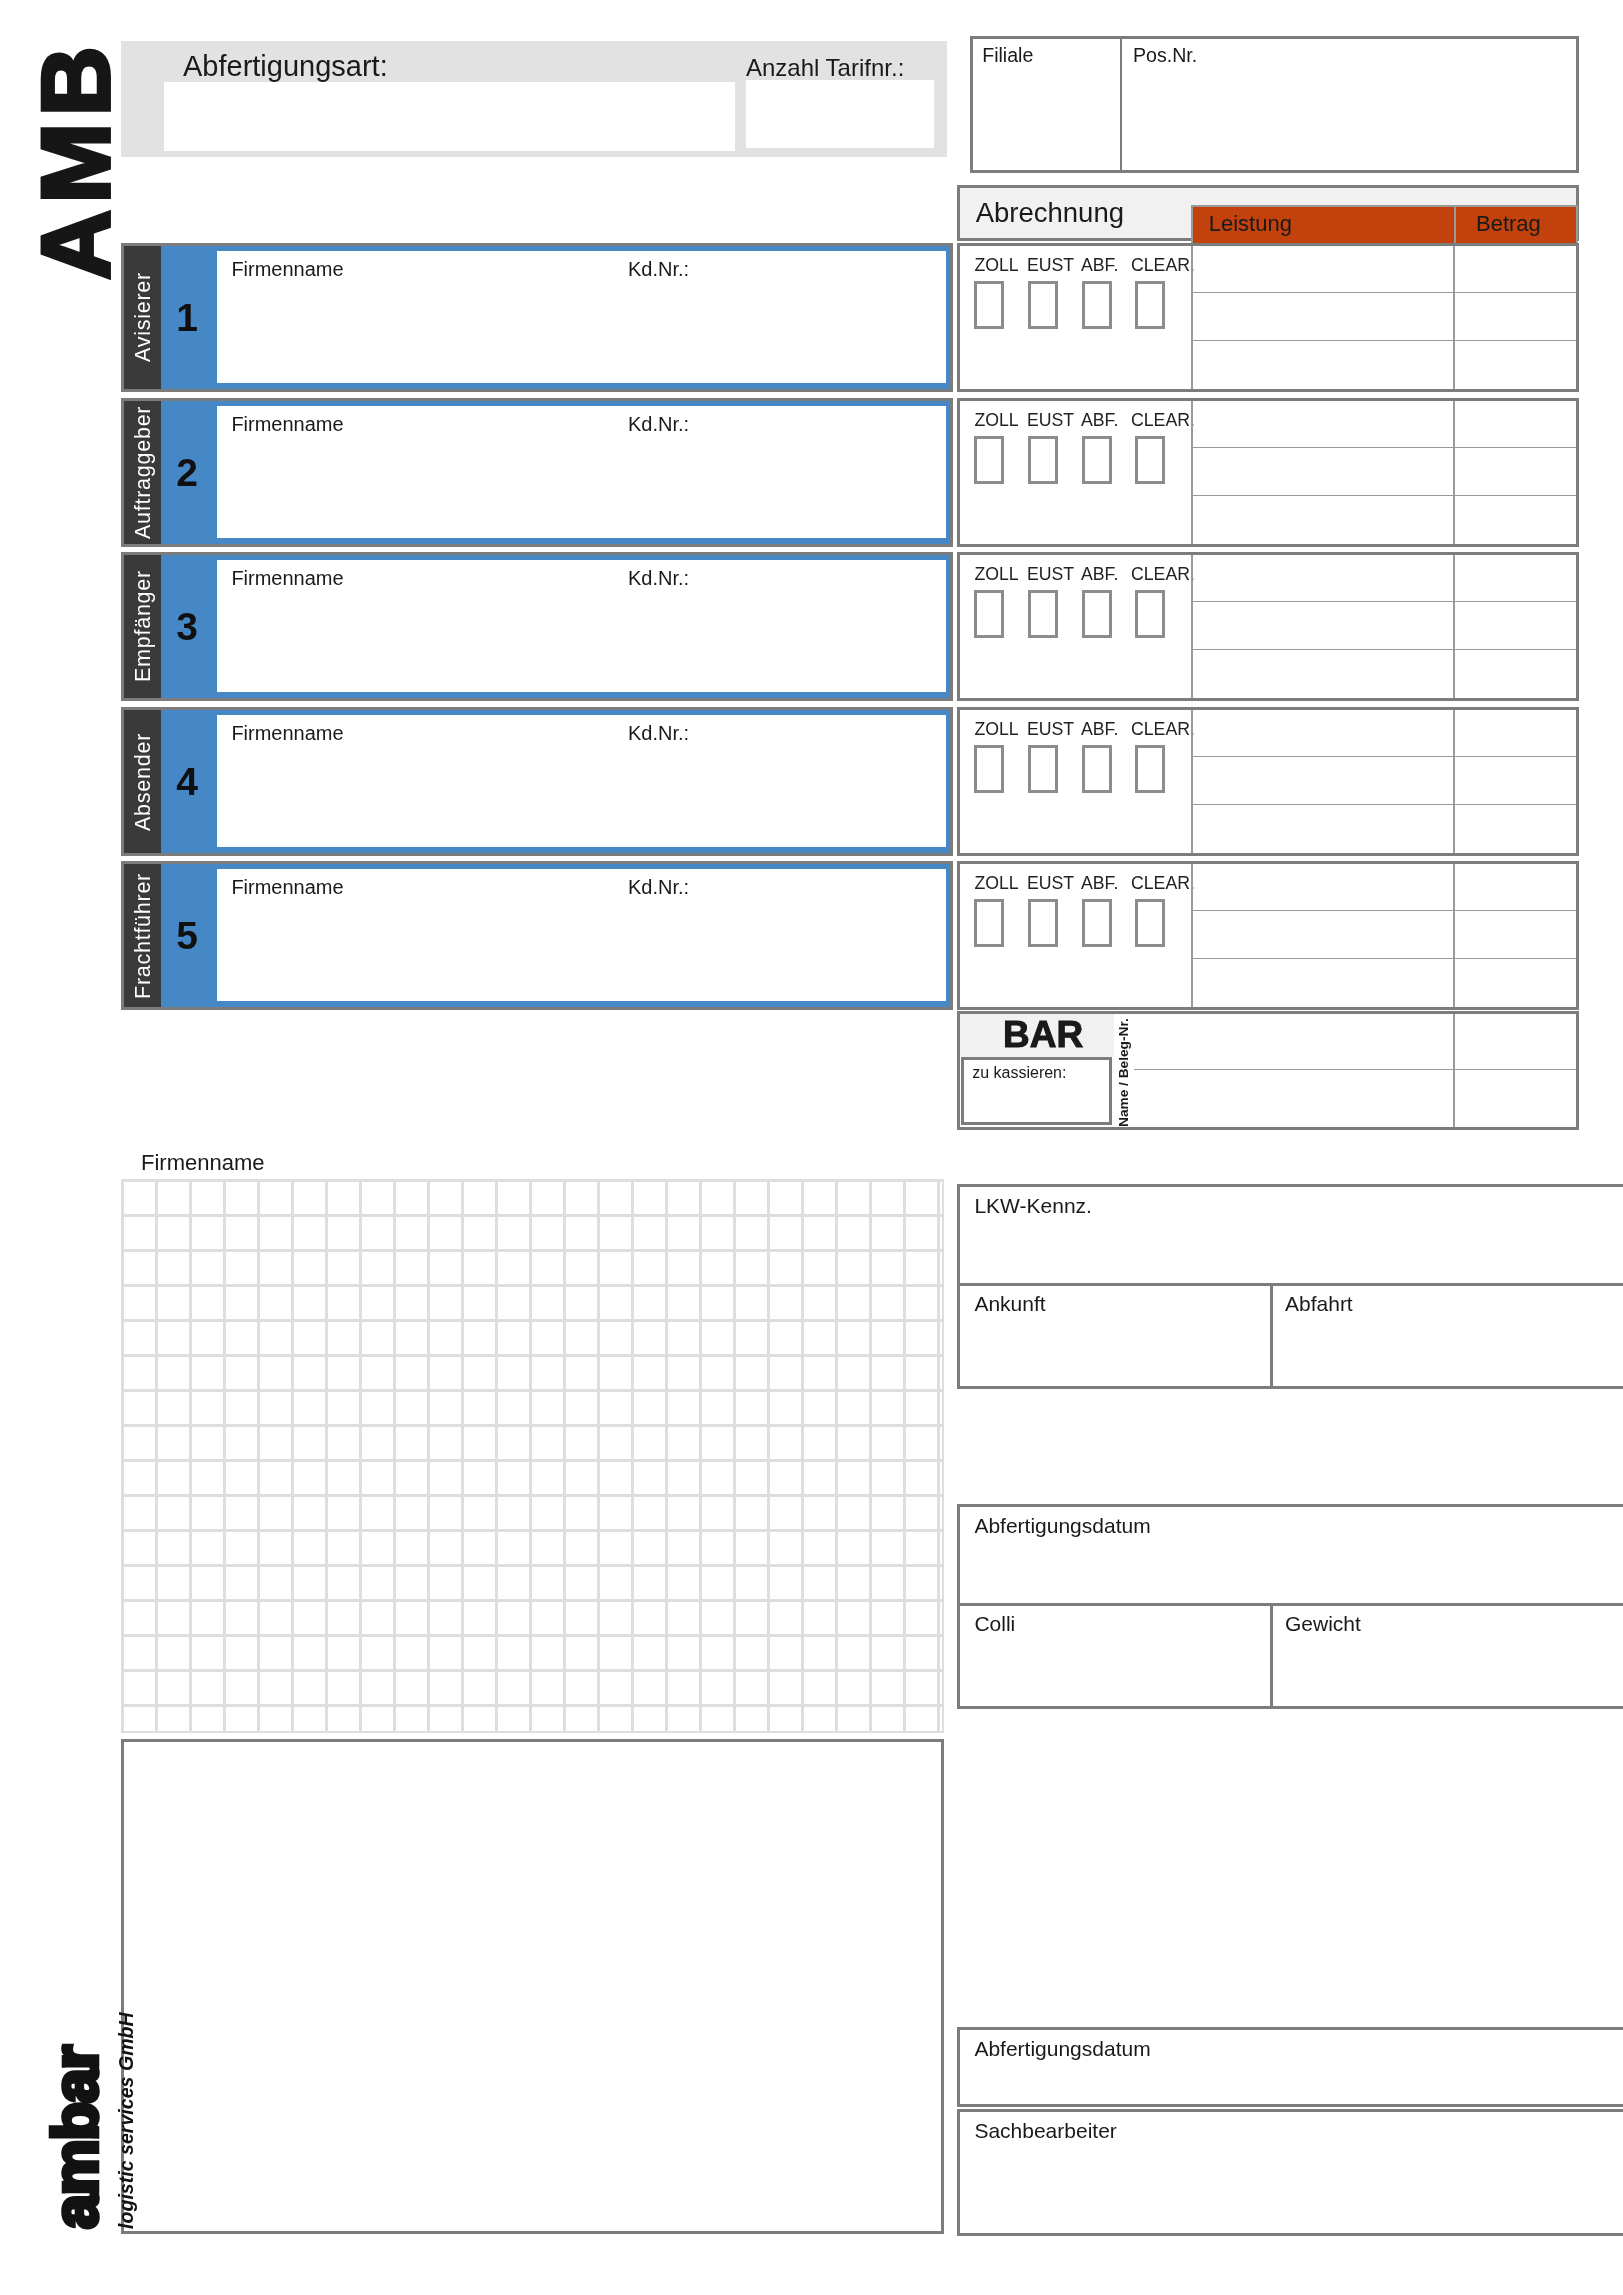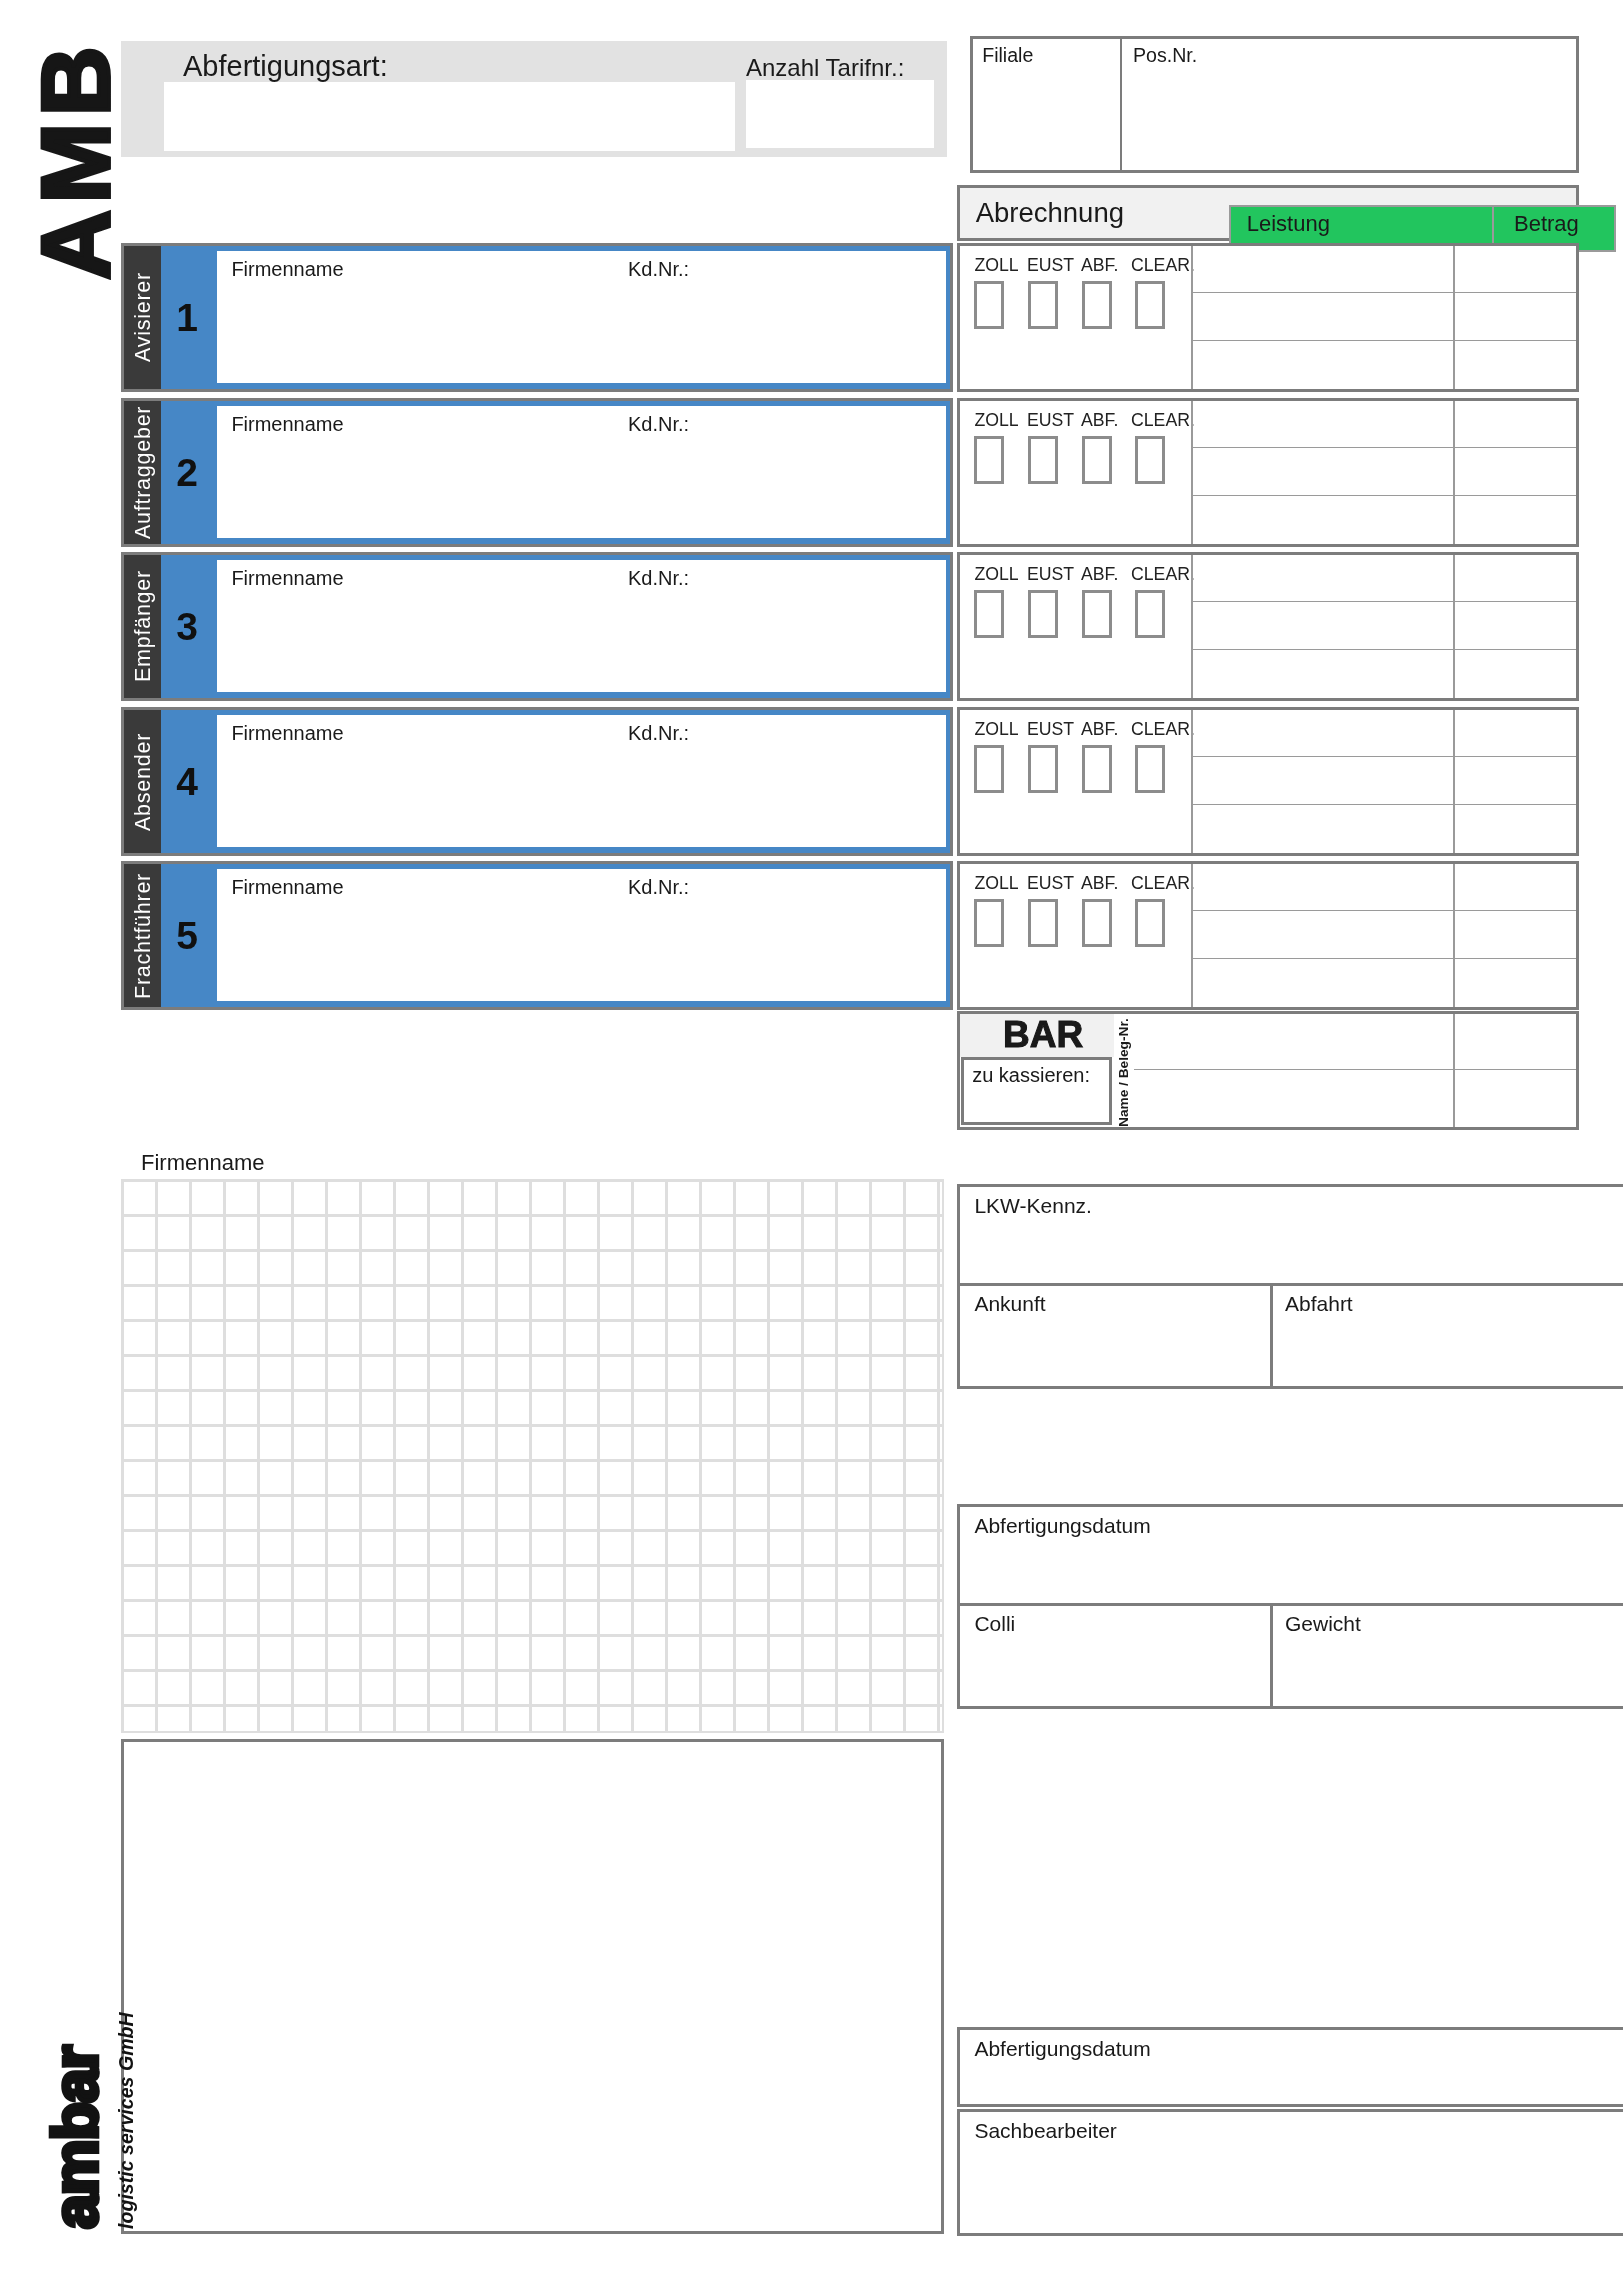--- a/index.html
+++ b/index.html
@@ -18,21 +18,21 @@
   .hdr-anz-label { left:625px; top:13px; font-size:24px; }
   .hdr-input-anz { left:625px; top:39px; width:188px; height:68px; background:#ffffff; }
 
   .filiale-box { left:970px; top:36px; width:609px; height:137px; background:#ffffff; border:3.9px solid #7c7c7c; box-sizing:border-box; }
   .filiale-div { left:147px; top:0; bottom:0; width:2px; background:#7c7c7c; }
   .cell-label { font-size:19.6px; }
 
   
   .abrech-head { left:957px; top:185px; width:622px; height:56px; background:#f1f1f1; border:3.3px solid #7c7c7c; box-sizing:border-box; }
   .abrech-title { left:15.7px; top:9.2px; font-size:27.5px; }
-  .col-strip { left:1191px; top:205px; width:387px; height:47px; background:#22c55e; border:2px solid #9a9a9a; box-sizing:border-box;margin-left:38px; }
+  .col-strip { left:1191px; top:205px; width:387px; height:47px; background:#c2410c; border:2px solid #9a9a9a; box-sizing:border-box; }
   .col-strip-div { left:261px; top:0; bottom:0; width:2px; background:#9a9a9a; }
   .col-label { font-size:22px; top:3.9px; }
 
   
   .party { left:121px; width:832px; height:149px; background:#4687c6; border:3.3px solid #7c7c7c; box-sizing:border-box; }
   .party-strip { position:absolute; left:0; top:0; bottom:0; width:37px; background:#3a3a3a; }
   .party-strip .vtext { position:absolute; inset:0; color:#ffffff; font-size:21.6px; line-height:37px; text-align:center; letter-spacing:0.7px; }
   .party-num { position:absolute; left:37px; top:0; bottom:0; width:52px; display:flex; align-items:center; justify-content:center;
                font-size:39px; font-weight:bold; color:#101010; }
   .party-inner { position:absolute; left:93px; top:4.6px; right:3.9px; bottom:5.9px; background:#ffffff; }
@@ -45,21 +45,21 @@
   .cbox { position:absolute; top:35px; width:30px; height:48px; border:3.9px solid #8c8c8c; background:#ffffff; box-sizing:border-box; }
   .vln { position:absolute; top:0; bottom:0; width:2px; background:#9a9a9a; }
   .hln { position:absolute; left:231px; right:0; height:1.3px; background:#9a9a9a; }
   .cell-overlay { position:absolute; top:0; bottom:0; }
 
   
   .barsec { left:957px; top:1011px; width:622px; height:119px; background:#ffffff; border:3.3px solid #7c7c7c; box-sizing:border-box; }
   .bar-title-cell { position:absolute; left:0; top:0; width:154px; height:43px; background:#f1f1f1; }
   .bar-title { position:absolute; left:43px; top:0px; font-size:37px; font-weight:bold; -webkit-text-stroke:1px #161616; }
   .bar-kass { position:absolute; left:1.3px; top:43px; width:151px; height:68px; border:3.3px solid #7c7c7c; box-sizing:border-box; background:#fff; }
-  .bar-kass span { position:absolute; left:7.9px; top:3.9px; font-size:20px; }
+  .bar-kass span { position:absolute; left:7.9px; top:3.9px; font-size:16px; }
   .bar-nb { position:absolute; left:154px; top:0; width:19.6px; height:113px; }
   .bar-nb .vtext { position:absolute; inset:0; font-size:13.7px; font-weight:bold; line-height:19.6px; text-align:left; }
   .bar-hln { left:174px; }
 
   
   .anm-label { left:141px; top:1150px; font-size:22px; }
   .anm-grid { left:121px; top:1179px; width:823px; height:554px;
       background-image:
         repeating-linear-gradient(to bottom, #dedede 0, #dedede 2.6px, rgba(0,0,0,0) 2.6px, rgba(0,0,0,0) 35px),
         repeating-linear-gradient(to right, #dedede 0, #dedede 2.6px, rgba(0,0,0,0) 2.6px, rgba(0,0,0,0) 34px);

